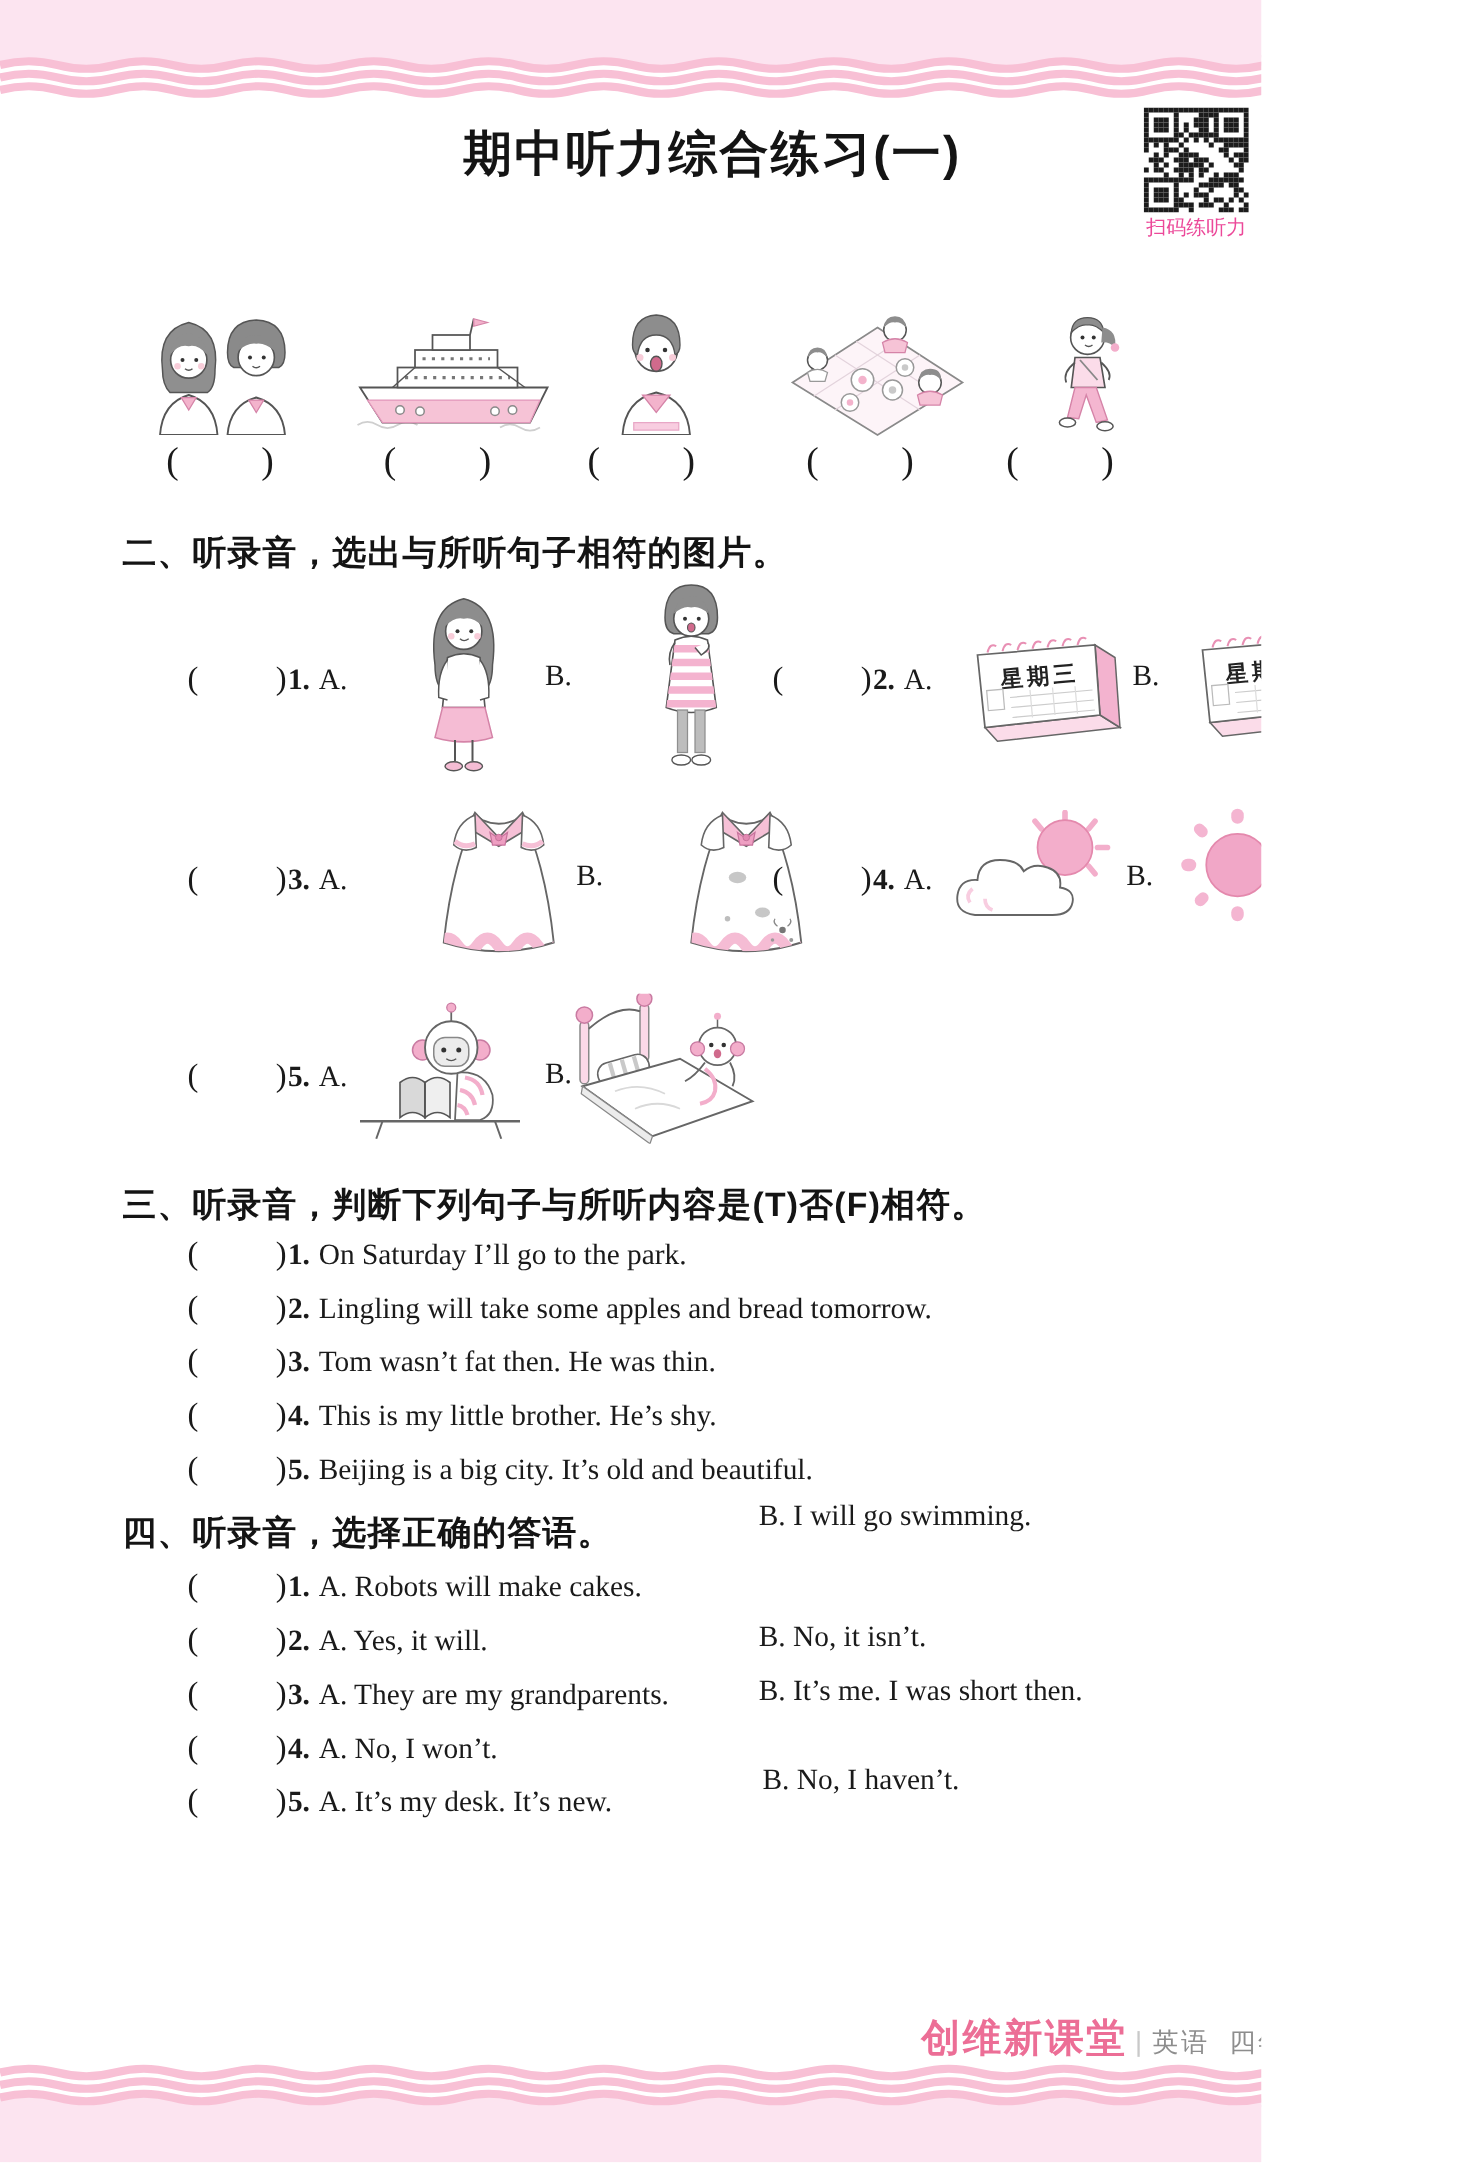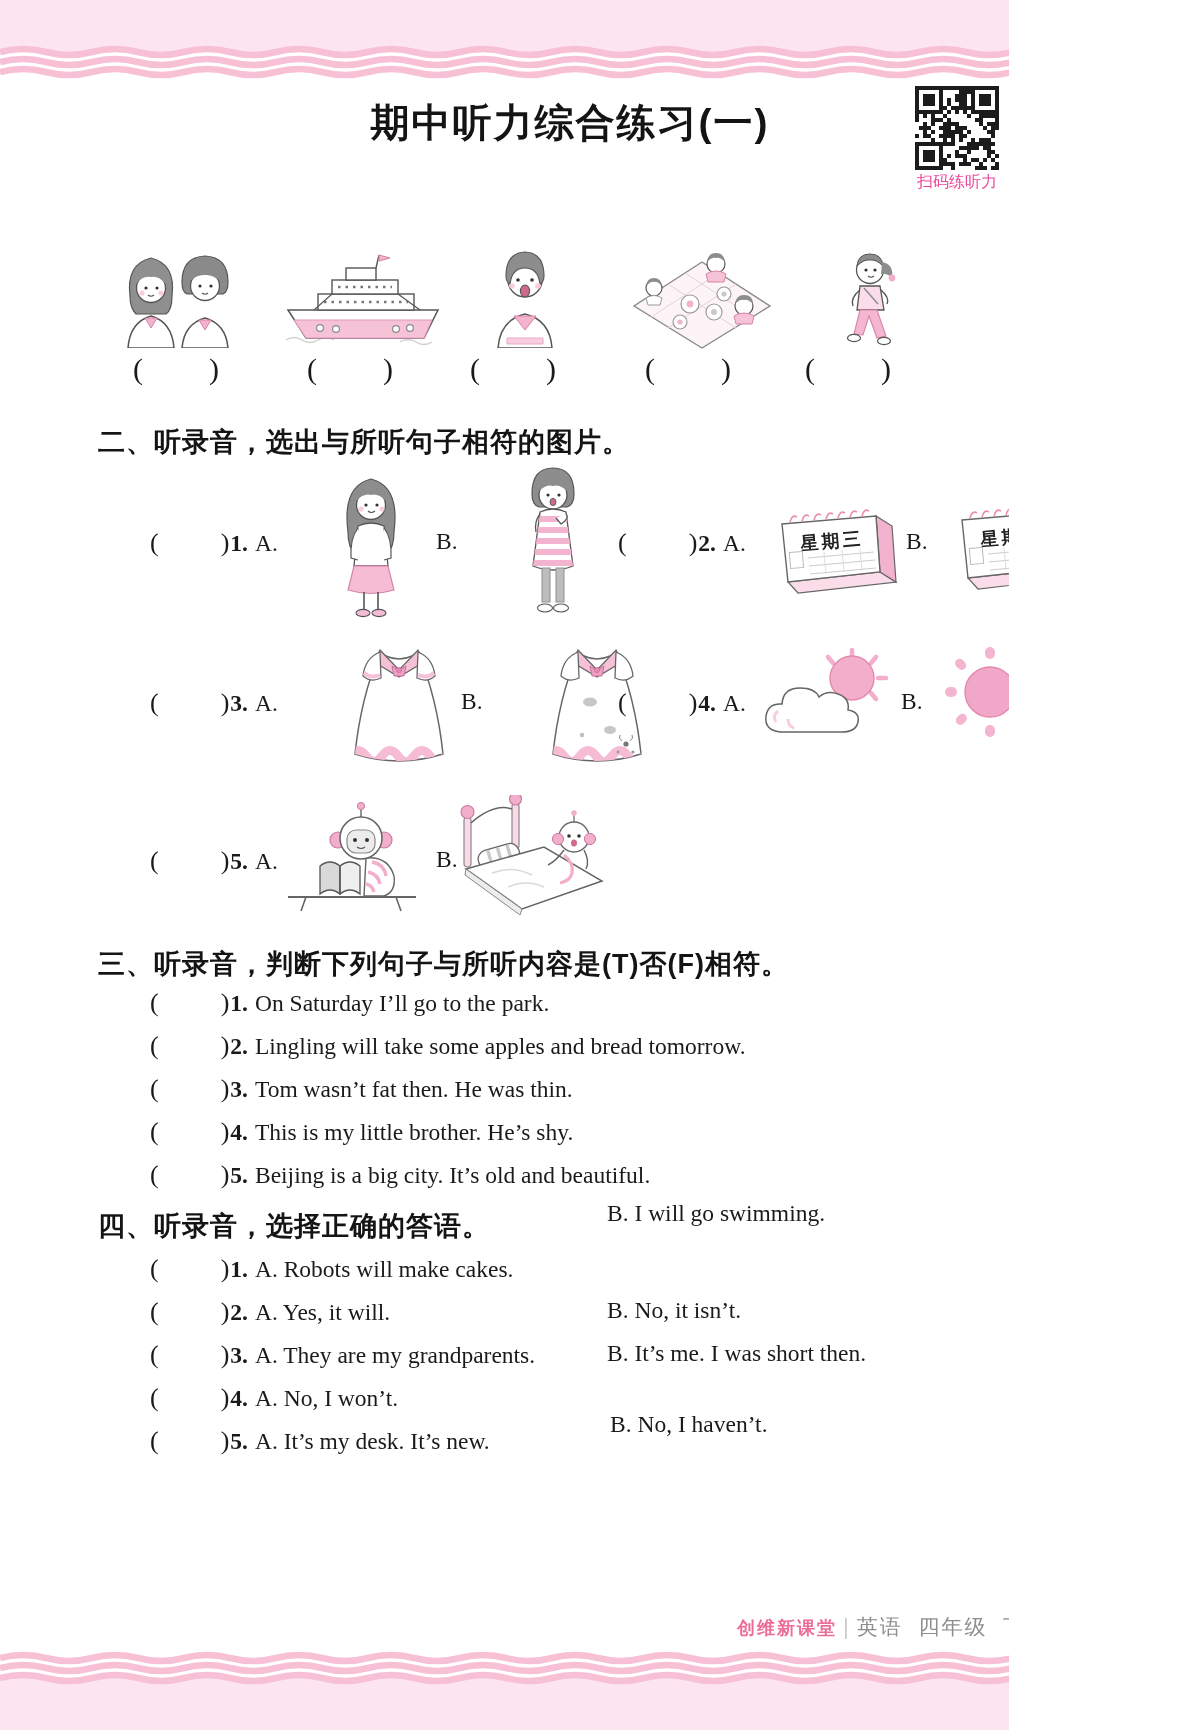--- a/index.html
+++ b/index.html
@@ -14,21 +14,21 @@
   .en{font-family:"Liberation Serif",serif;font-size:23.5px;color:#1a1a1a;white-space:nowrap;}
   .bgrp{display:flex;align-items:baseline;white-space:nowrap;}
   .par{font-size:26px;}
   .s1par{font-size:30px;}
   .gap62{display:inline-block;width:62px;}
   .gap66{display:inline-block;width:66px;}
   .num{font-weight:700;margin:0 7px 0 1px;}
   .optlab{margin-right:6px;}
   .qrcap{font-size:16px;color:#ec4899;text-align:center;font-family:"Liberation Serif",serif;}
   .foot{display:flex;align-items:baseline;white-space:nowrap;font-family:"Liberation Sans","DejaVu Sans",sans-serif;}
-  .foot .brand{color:#ec6e96;font-weight:700;font-size:18px;letter-spacing:2px;}
+  .foot .brand{color:#ec6e96;font-weight:700;font-size:31px;letter-spacing:2px;}
   .foot .div{color:#c9c9c9;font-size:22px;margin:0 8px 0 6px;font-weight:400;}
   .foot .meta{color:#8d8d8d;font-size:21px;letter-spacing:2px;white-space:pre;}
   .foot .pnum{color:#111;font-weight:700;font-size:27px;margin-left:16px;}
   svg{display:block;}
 </style>
 </head>
 <body>
 
 <div class="pg">
 

